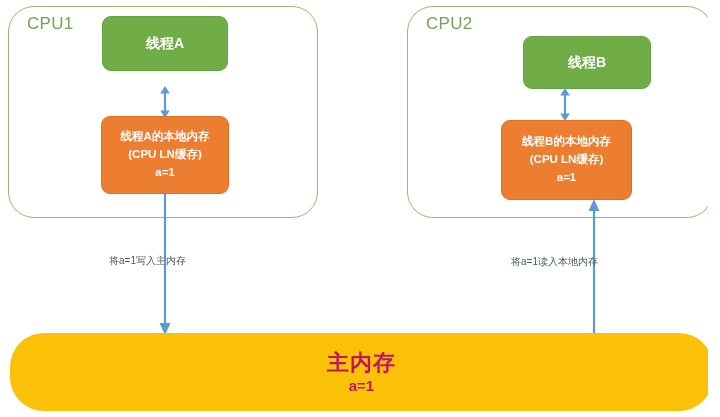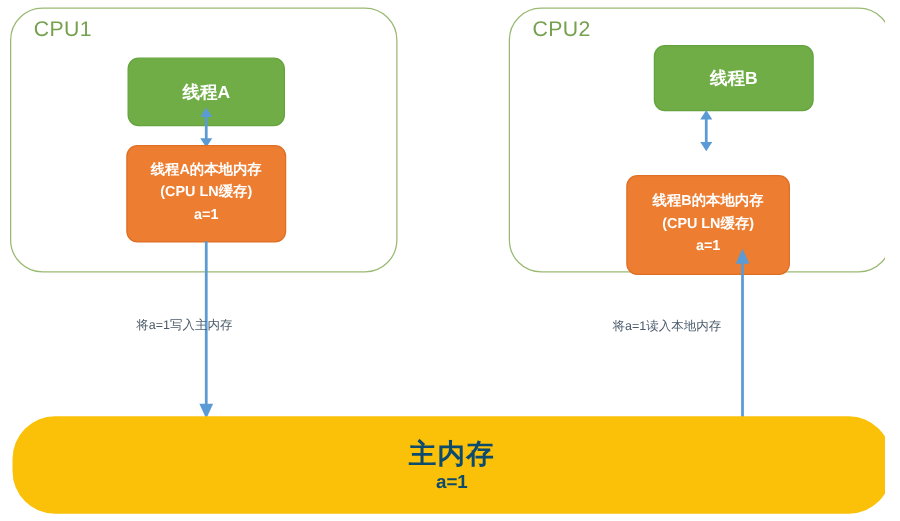--- a/index.html
+++ b/index.html
@@ -48,59 +48,59 @@
     border: 1px solid #65a33e;
     border-radius: 9px;
     color: #ffffff;
     font-size: 14px;
     font-weight: bold;
     display: flex;
     align-items: center;
     justify-content: center;
     text-align: center;
   }
-  #thread-a-box { left: 102px; top: 46px; width: 126px; height: 55px; }
+  #thread-a-box { left: 102px; top: 16px; width: 126px; height: 55px; }
   #thread-b-box { left: 501px; top: 36px; width: 128px; height: 53px; margin-left: 22px; }
 
   
   .local-mem-box {
     position: absolute;
     box-sizing: border-box;
     background: #ed7d31;
     border: 1px solid #de6f24;
     border-radius: 9px;
     color: #ffffff;
     font-size: 11.5px;
     font-weight: bold;
     line-height: 1.55;
     display: flex;
     flex-direction: column;
     align-items: center;
     justify-content: center;
     text-align: left;
   }
   #local-mem-a-box { left: 101px; top: 116px; width: 128px; height: 78px; }
-  #local-mem-b-box { left: 501px; top: 120px; width: 131px; height: 80px; margin-top: 20px; }
+  #local-mem-b-box { left: 501px; top: 120px; width: 131px; height: 80px; }
   .local-mem-box .ln-line { white-space: nowrap; }
 
   
   #main-memory-box {
     position: absolute;
     left: 10px;
     top: 333px;
     width: 703px;
     height: 78px;
     box-sizing: border-box;
     background: #fbc108;
     border-radius: 34px;
     display: flex;
     flex-direction: column;
     align-items: center;
     justify-content: center;
-    color: #0c4a6e;
+    color: #be185d;
     text-align: center;
   }
   #main-memory-title {
     font-size: 22px;
     font-weight: bold;
     line-height: 1.25;
     letter-spacing: 1px;
   }
   #main-memory-value {
     font-size: 15px;
@@ -120,21 +120,21 @@
 
   
   .arrow-label {
     position: absolute;
     font-size: 10px;
     color: #4a5a6a;
     white-space: nowrap;
     line-height: 1;
   }
   #label-write-main { left: 109px; top: 256px; }
-  #label-read-local { left: 490px; top: 257px; }
+  #label-read-local { left: 511px; top: 257px; }
 </style>
 </head>
 <body>
 
 <div id="stage">
 
   <div class="cpu-panel" id="cpu1-panel">
     <div class="cpu-title">CPU1</div>
   </div>
 

